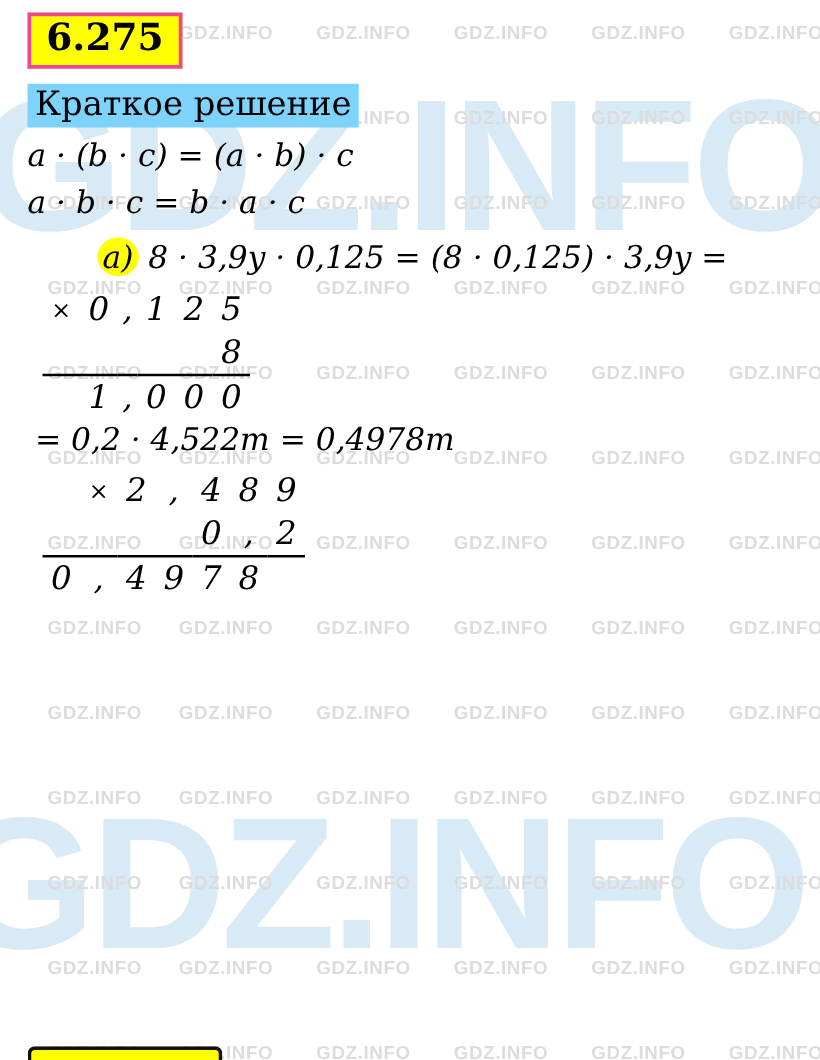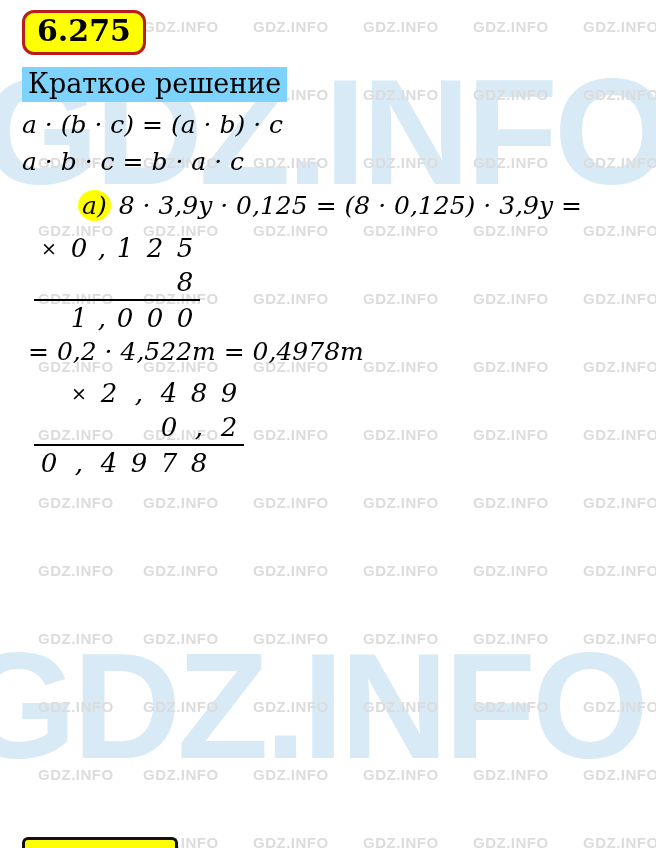--- a/index.html
+++ b/index.html
@@ -60,22 +60,22 @@
     position: relative;
     z-index: 1;
     padding: 0 14px;
   }
 
   
   .num-box {
     display: inline-block;
     margin: 10px 0 0 8px;
     background: #ffff00;
-    border: 3px solid #b91c1c;
-    border-radius: 12px;
+    border: 3px solid #ec4899;
+    border-radius: 0;
     padding: 1px 12px 3px 12px;
     font-family: "DejaVu Serif", serif;
     font-weight: bold;
     font-size: 30px;
     line-height: 1.15;
     color: #000;
   }
 
   .kratkoe {
     display: inline-block;

